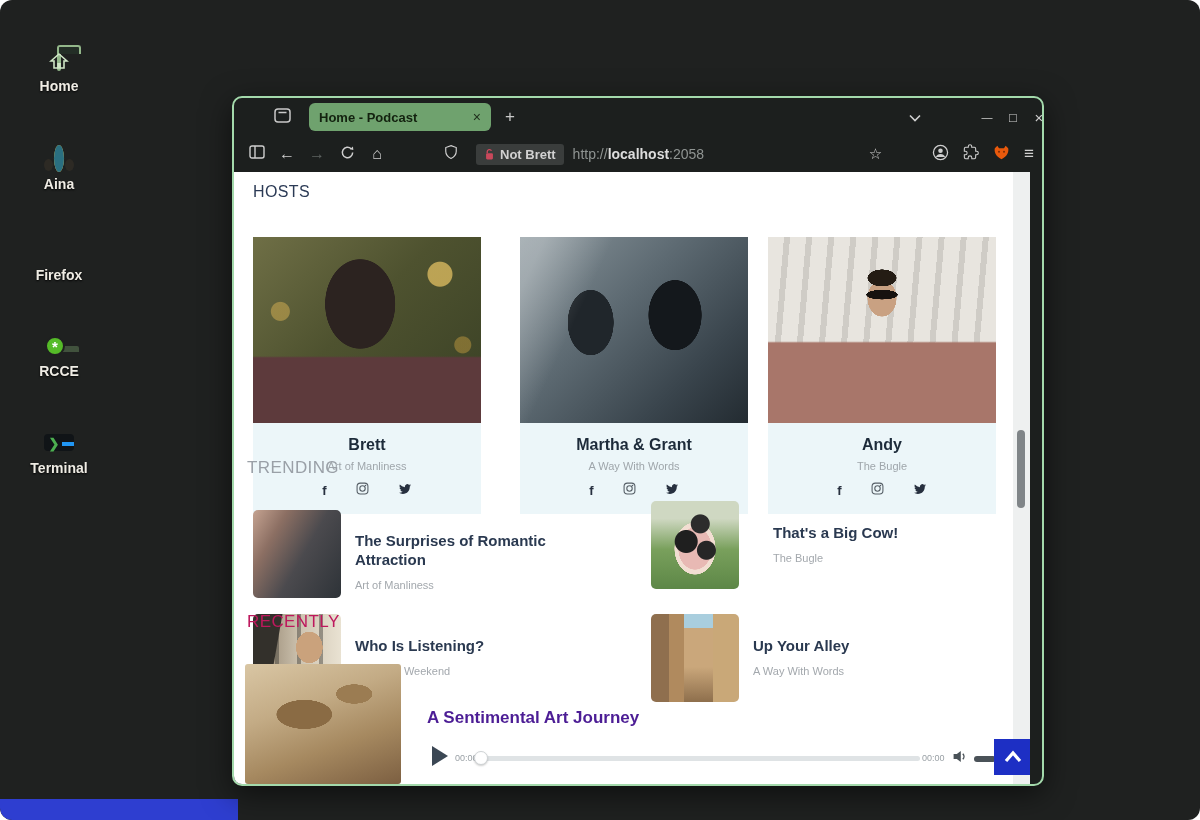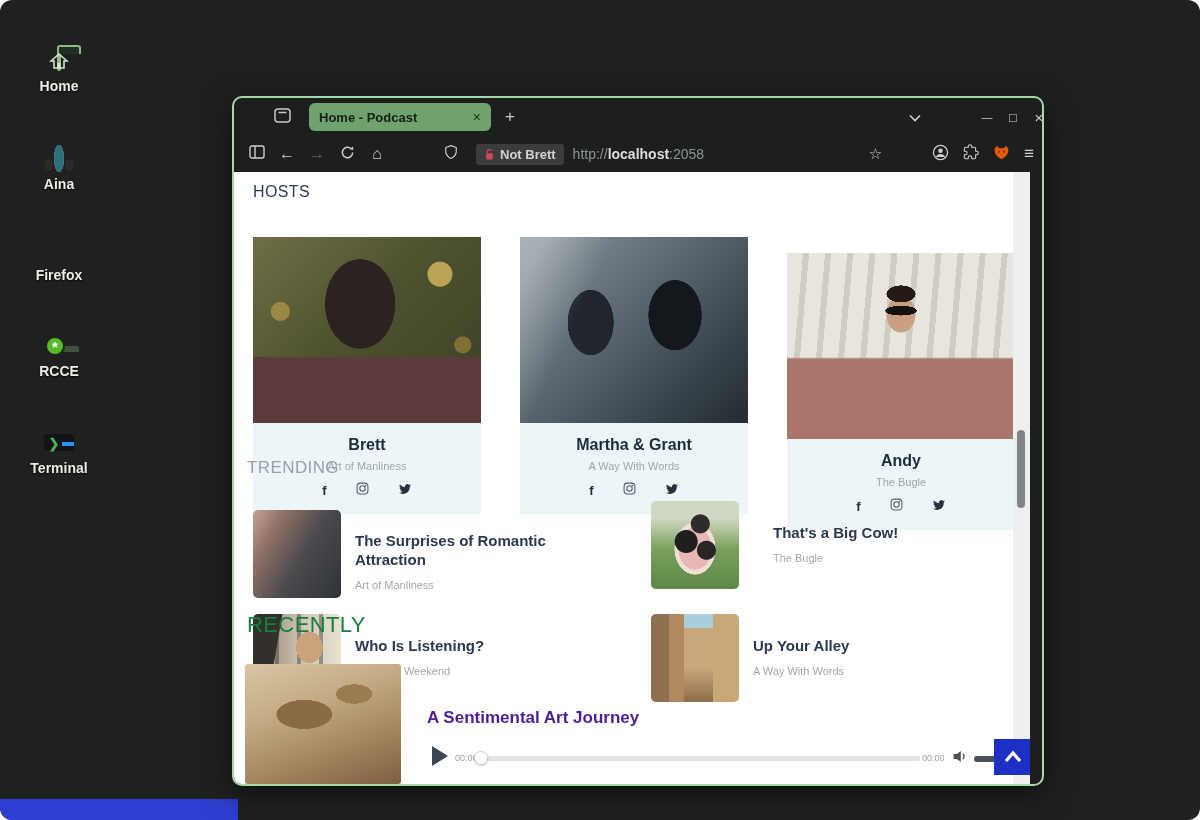--- a/index.html
+++ b/index.html
@@ -53,21 +53,21 @@
   .url{margin-left:9px;font-size:14px;white-space:nowrap;}
   .url .scheme{color:#8f9492;} .url .host{color:#dddddd;font-weight:bold;} .url .port{color:#8f9492;}
   .nav-right{position:absolute;right:8px;top:38px;height:36px;display:flex;align-items:center;gap:14px;color:#cfcfcf;}
   .glyph{font-size:15px;}
 
   
   .viewport{position:absolute;left:0;top:74px;width:796px;height:612px;background:#ffffff;overflow:hidden;}
   .sec-label{position:absolute;font-weight:normal;z-index:3;letter-spacing:.4px;}
   .hosts-h{left:19px;top:11px;font-size:16px;color:#2b3a55;}
   .trending-h{left:13px;top:286px;font-size:17px;color:#9aa0a7;}
-  .recent-h{left:13px;top:440px;font-size:22px;color:#15803d;}
+  .recent-h{left:13px;top:440px;font-size:17px;color:#be185d;}
 
   .host-card{position:absolute;top:65px;width:228px;z-index:2;}
   .host-photo{width:228px;height:186px;}
   .host-info{height:91px;background:#ecf6f9;text-align:center;padding-top:13px;}
   .host-name{font-size:16px;font-weight:bold;color:#1d2b3a;}
   .host-show{font-size:11px;color:#9fa6ab;margin-top:6px;}
   .host-soc{margin-top:9px;display:flex;justify-content:center;gap:29px;align-items:center;color:#27303f;}
   .fb{font-size:13px;font-weight:bold;}
 
   .photo-brett{background:radial-gradient(circle at 82% 20%,rgba(216,184,94,.8) 0 12px,rgba(216,184,94,0) 13px),radial-gradient(circle at 12% 40%,rgba(205,170,80,.55) 0 9px,rgba(205,170,80,0) 10px),radial-gradient(circle at 92% 58%,rgba(190,152,62,.5) 0 8px,rgba(190,152,62,0) 9px),radial-gradient(ellipse 58px 74px at 47% 36%,#2c2320 0 60%,rgba(44,35,32,0) 61%),linear-gradient(180deg,rgba(0,0,0,0) 64%,#5d3a3c 65%),linear-gradient(135deg,#6f6f46 0%,#4e522f 45%,#394025 100%);}
@@ -258,21 +258,21 @@
                   <circle cx="12" cy="12" r="5" fill="none" stroke="#555e66" stroke-width="2"></circle>
                   <circle cx="17.5" cy="6.5" r="1.5" fill="#555e66"></circle>
                 </svg></span>
             <span><svg width="14" height="12" viewBox="0 0 24 24">
                   <path d="M23.95 4.57a10 10 0 0 1-2.82.77 4.96 4.96 0 0 0 2.16-2.72c-.95.56-2 .96-3.12 1.19a4.92 4.92 0 0 0-8.39 4.48A13.94 13.94 0 0 1 1.64 3.16a4.92 4.92 0 0 0 1.52 6.57 4.9 4.9 0 0 1-2.23-.61v.06a4.92 4.92 0 0 0 3.95 4.83 5 5 0 0 1-2.21.08 4.94 4.94 0 0 0 4.6 3.42A9.87 9.87 0 0 1 0 19.54a13.99 13.99 0 0 0 7.56 2.21c9.05 0 14-7.5 14-13.99v-.63a10 10 0 0 0 2.39-2.56z" fill="#27303f"></path>
                 </svg></span>
           </div>
         </div>
       </div>
 
-      <div class="host-card" style="left:553px;margin-top:16px;">
+      <div class="host-card" style="left:534px;">
         <div class="host-photo photo-andy"></div>
         <div class="host-info">
           <div class="host-name">Andy</div>
           <div class="host-show">The Bugle</div>
           <div class="host-soc">
             <span class="fb">f</span>
             <span><svg width="13" height="13" viewBox="0 0 24 24">
                   <rect x="2" y="2" width="20" height="20" rx="6" fill="none" stroke="#555e66" stroke-width="2"></rect>
                   <circle cx="12" cy="12" r="5" fill="none" stroke="#555e66" stroke-width="2"></circle>
                   <circle cx="17.5" cy="6.5" r="1.5" fill="#555e66"></circle>

